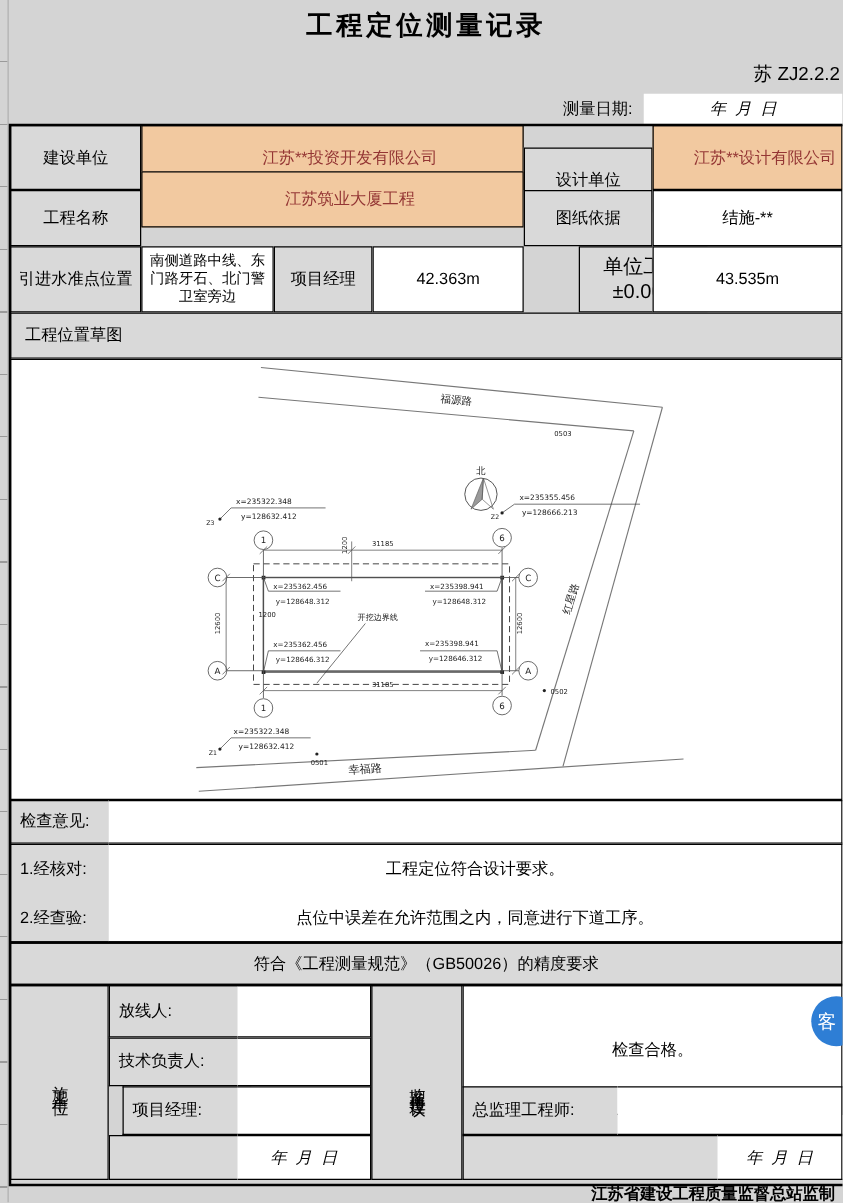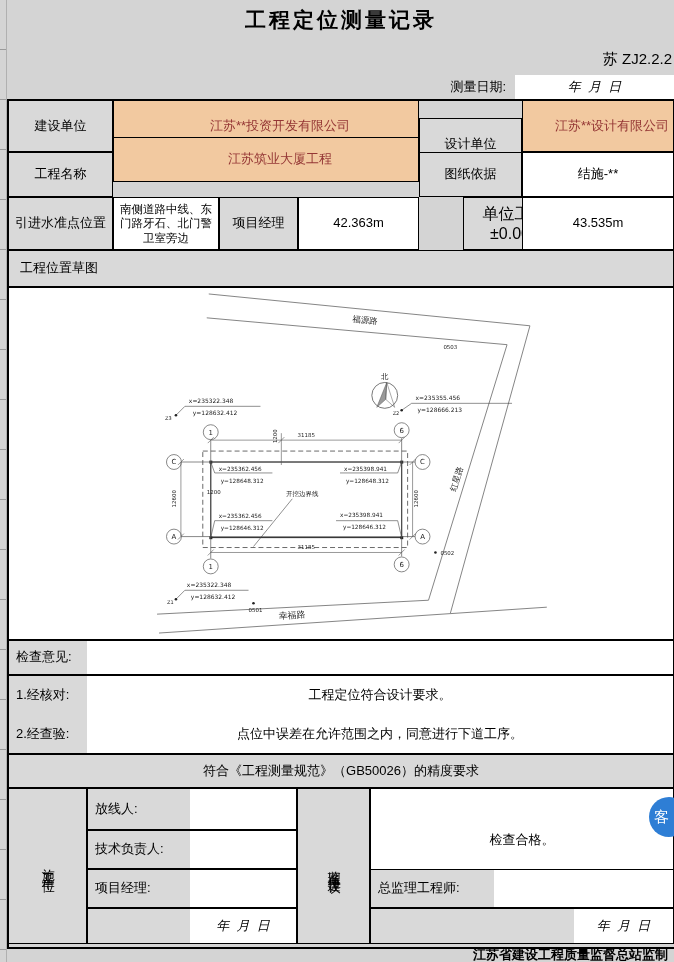--- a/index.html
+++ b/index.html
@@ -200,21 +200,21 @@
 
 <div class="sep" style="top:787px;"></div>
 <div class="c g vert" style="left:8px;top:788px;width:79px;height:156px;">施工单位</div>
 
 <div class="c g lft" style="left:87px;top:788px;width:103px;height:42px;border-right:none;">放线人:</div>
 <div class="c" style="left:190px;top:788px;width:107px;height:42px;border-left:none;"></div>
 
 <div class="c g lft" style="left:87px;top:830px;width:103px;height:39px;border-right:none;">技术负责人:</div>
 <div class="c" style="left:190px;top:830px;width:107px;height:39px;border-left:none;"></div>
 
-<div class="c g lft" style="left:87px;top:869px;width:103px;height:39px;border-right:none;">项目经理:</div>
+<div class="c g lft" style="left:98px;top:869px;width:103px;height:39px;border-right:none;">项目经理:</div>
 <div class="c" style="left:190px;top:869px;width:107px;height:39px;border-left:none;"></div>
 
 <div class="c g" style="left:87px;top:908px;width:103px;height:36px;border-right:none;"></div>
 <div class="c pre" style="left:190px;top:908px;width:107px;height:36px;border-left:none;">年  月  日</div>
 
 <div class="c g vert" style="left:297px;top:788px;width:73px;height:156px;letter-spacing:2px;">监理单位建议</div>
 
 <div class="c" style="left:370px;top:788px;width:304px;height:104px;">检查合格。</div>
 
 <div class="c g lft" style="left:370px;top:869px;width:124px;height:39px;border-right:none;">总监理工程师:</div>

